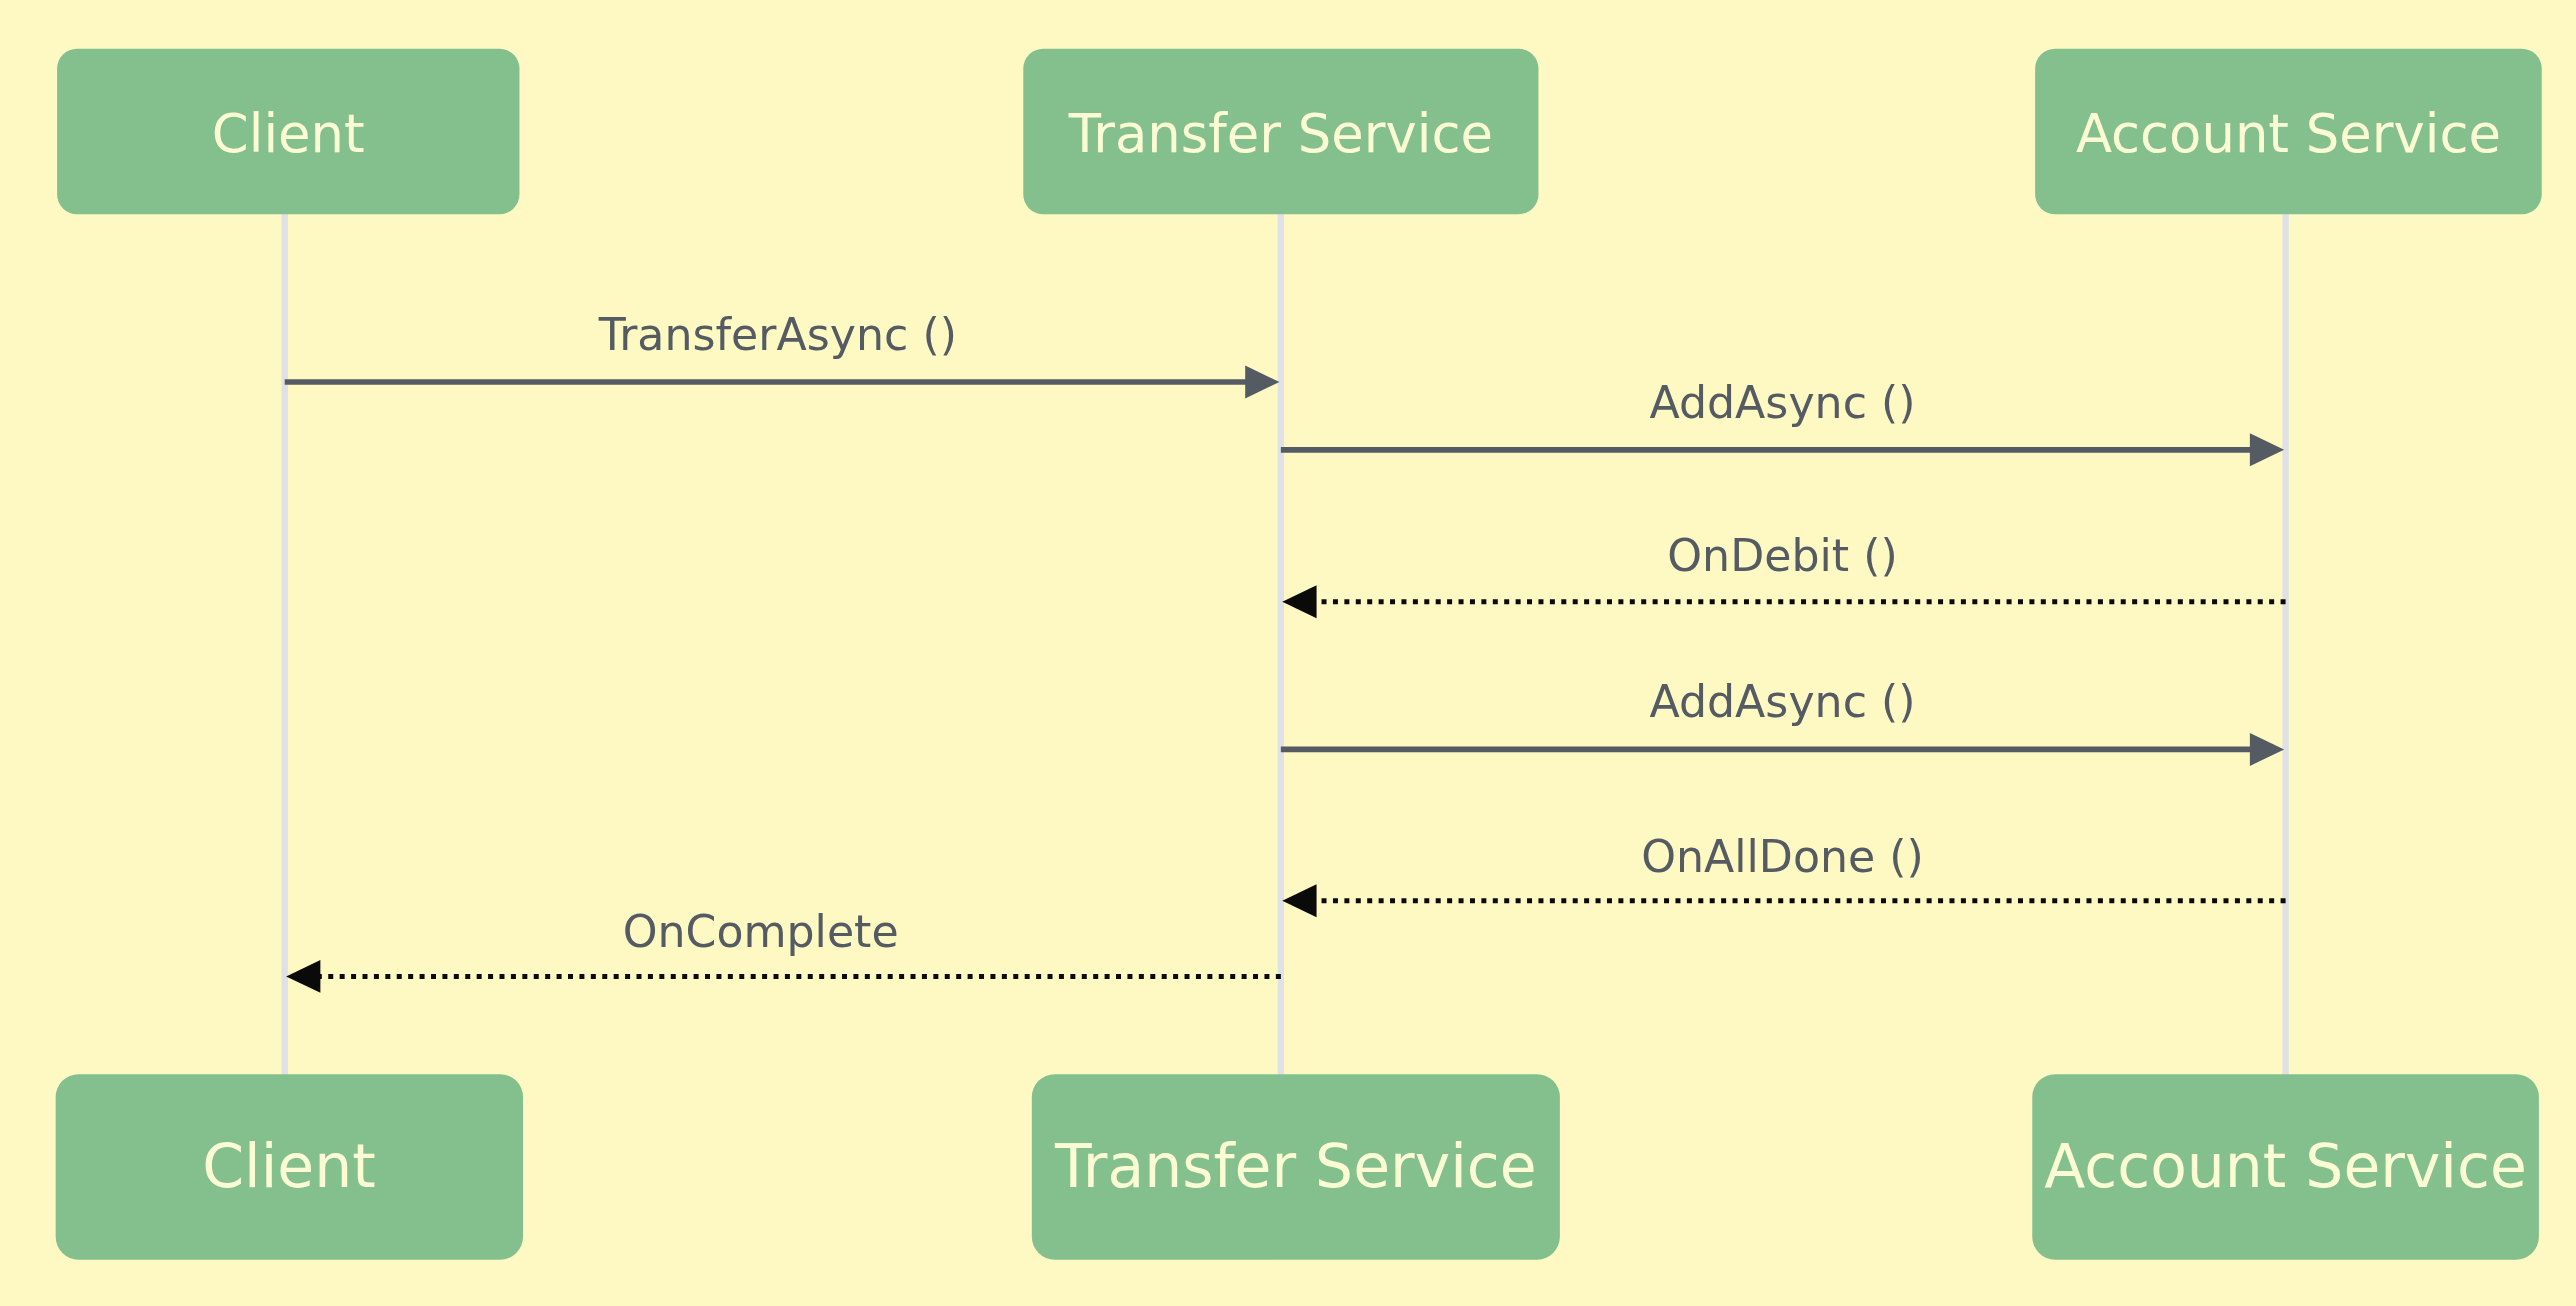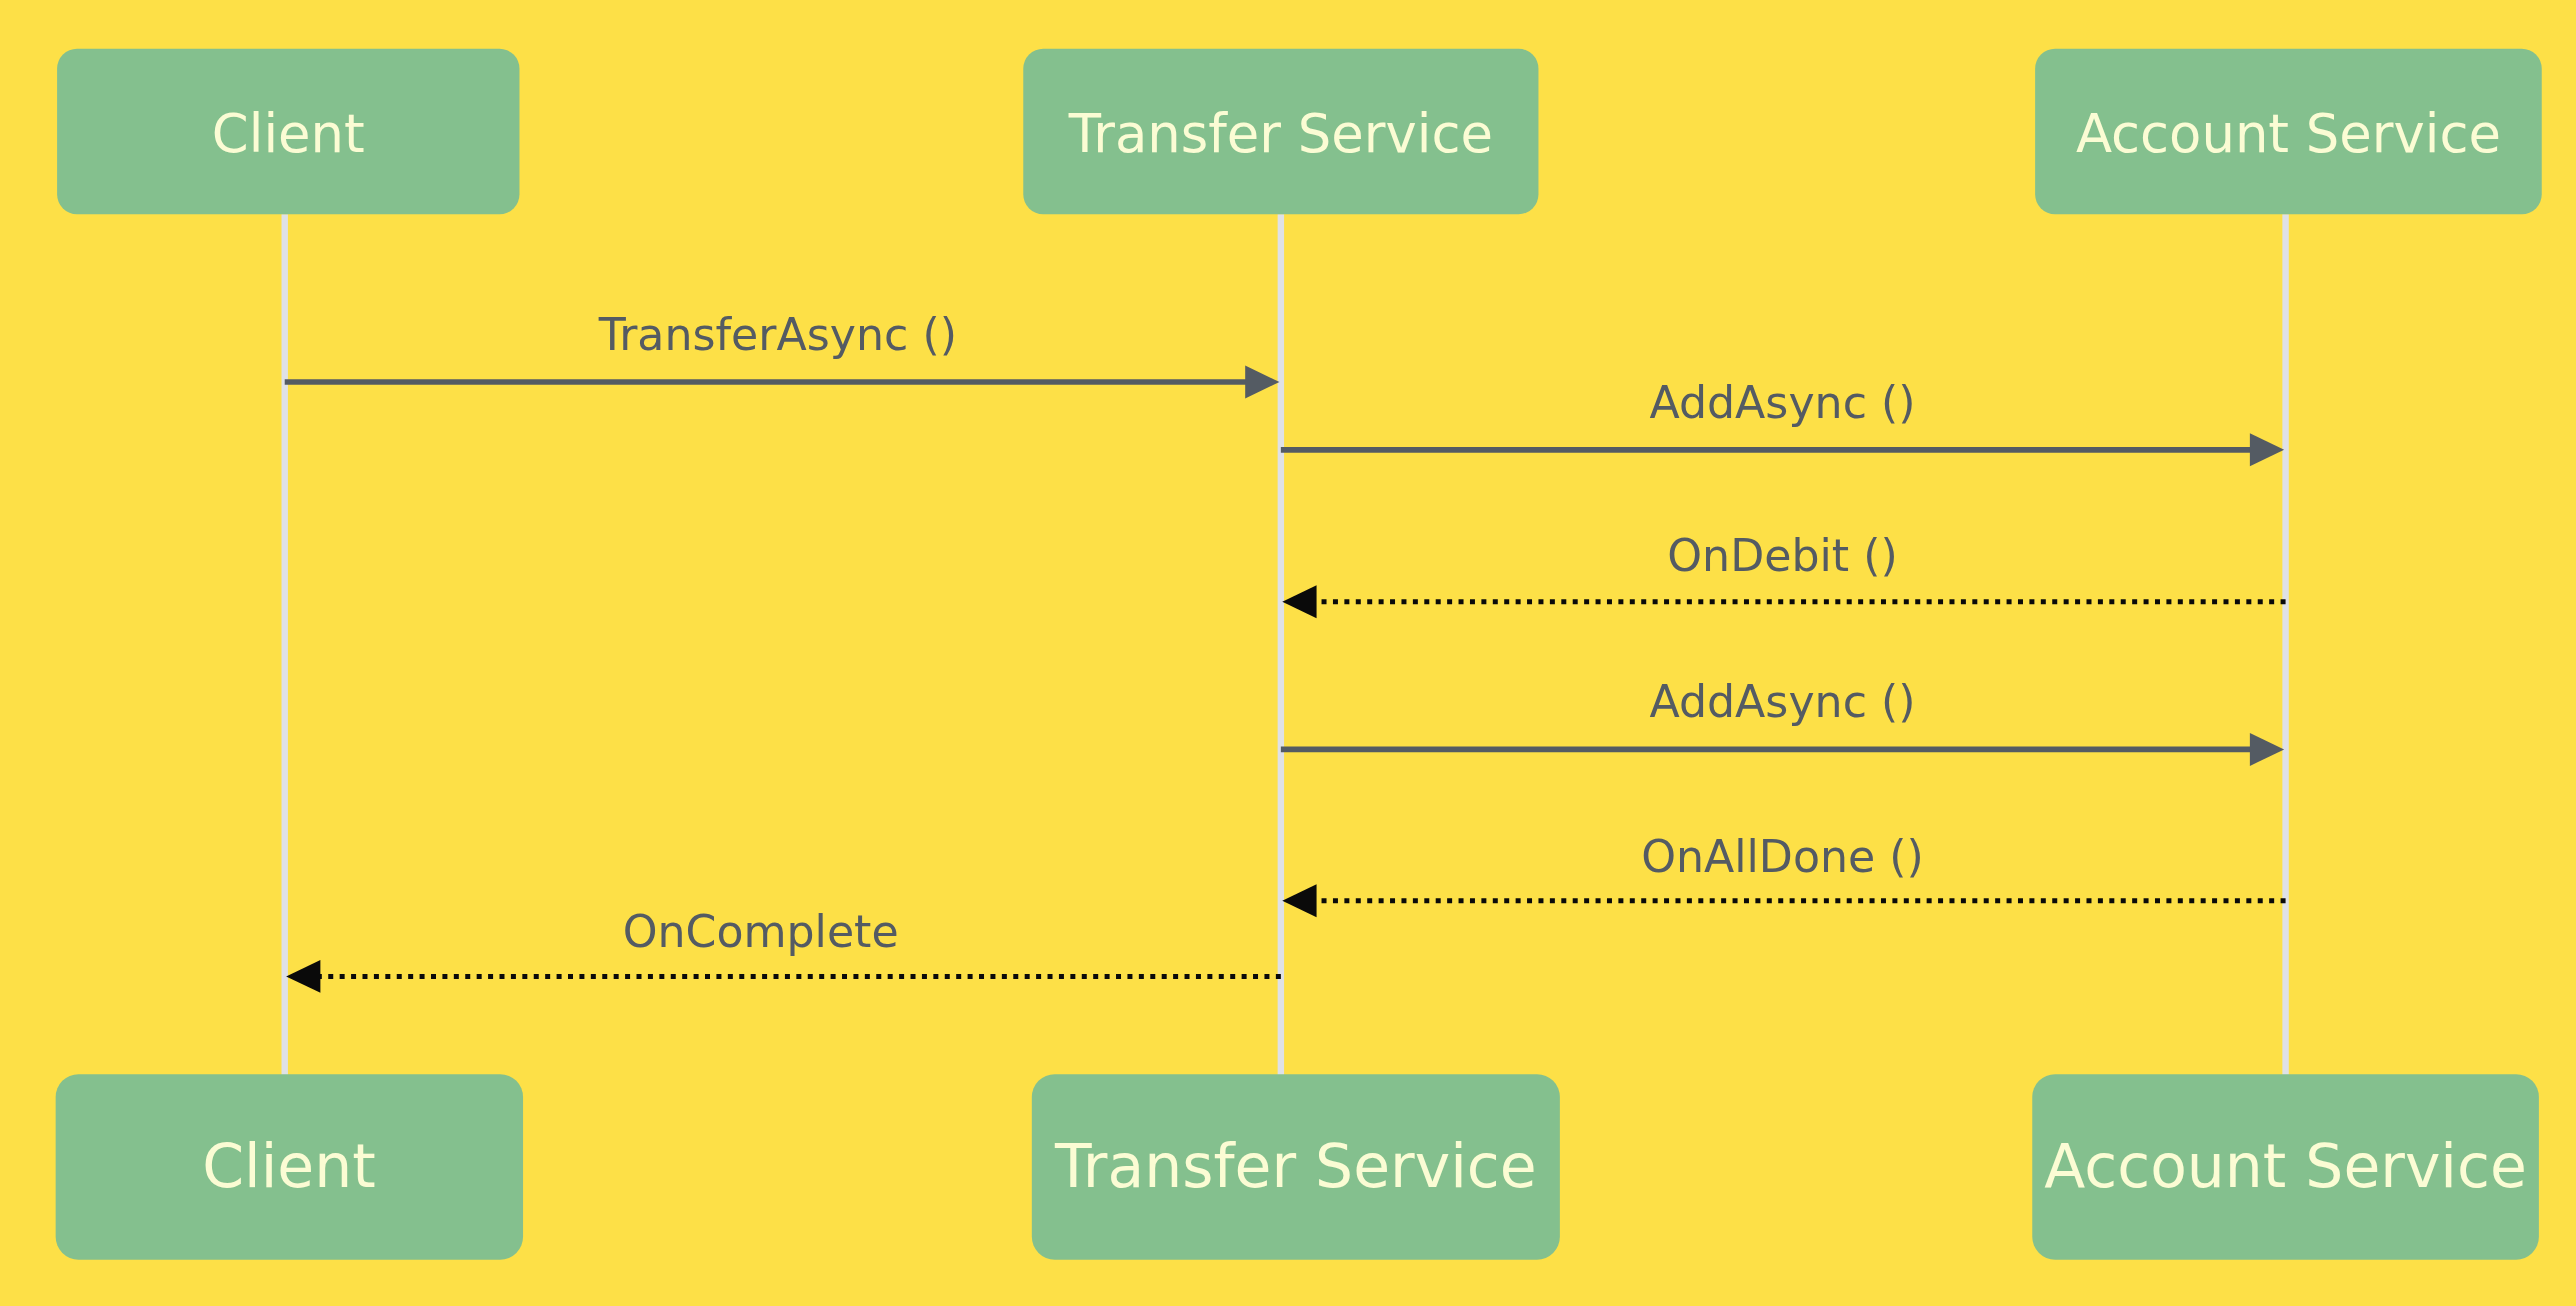--- a/index.html
+++ b/index.html
@@ -7,21 +7,21 @@
     padding: 0;
     background: #ffffff;
   }
   body {
     font-family: "DejaVu Sans", sans-serif;
   }
   #canvas {
     position: relative;
     width: 2576px;
     height: 1307px;
-    background: #fde047;
+    background: #fef9c3;
     overflow: hidden;
   }
   #diagram-svg {
     position: absolute;
     top: 0;
     left: 0;
     width: 2576px;
     height: 1307px;
     display: block;
   }

